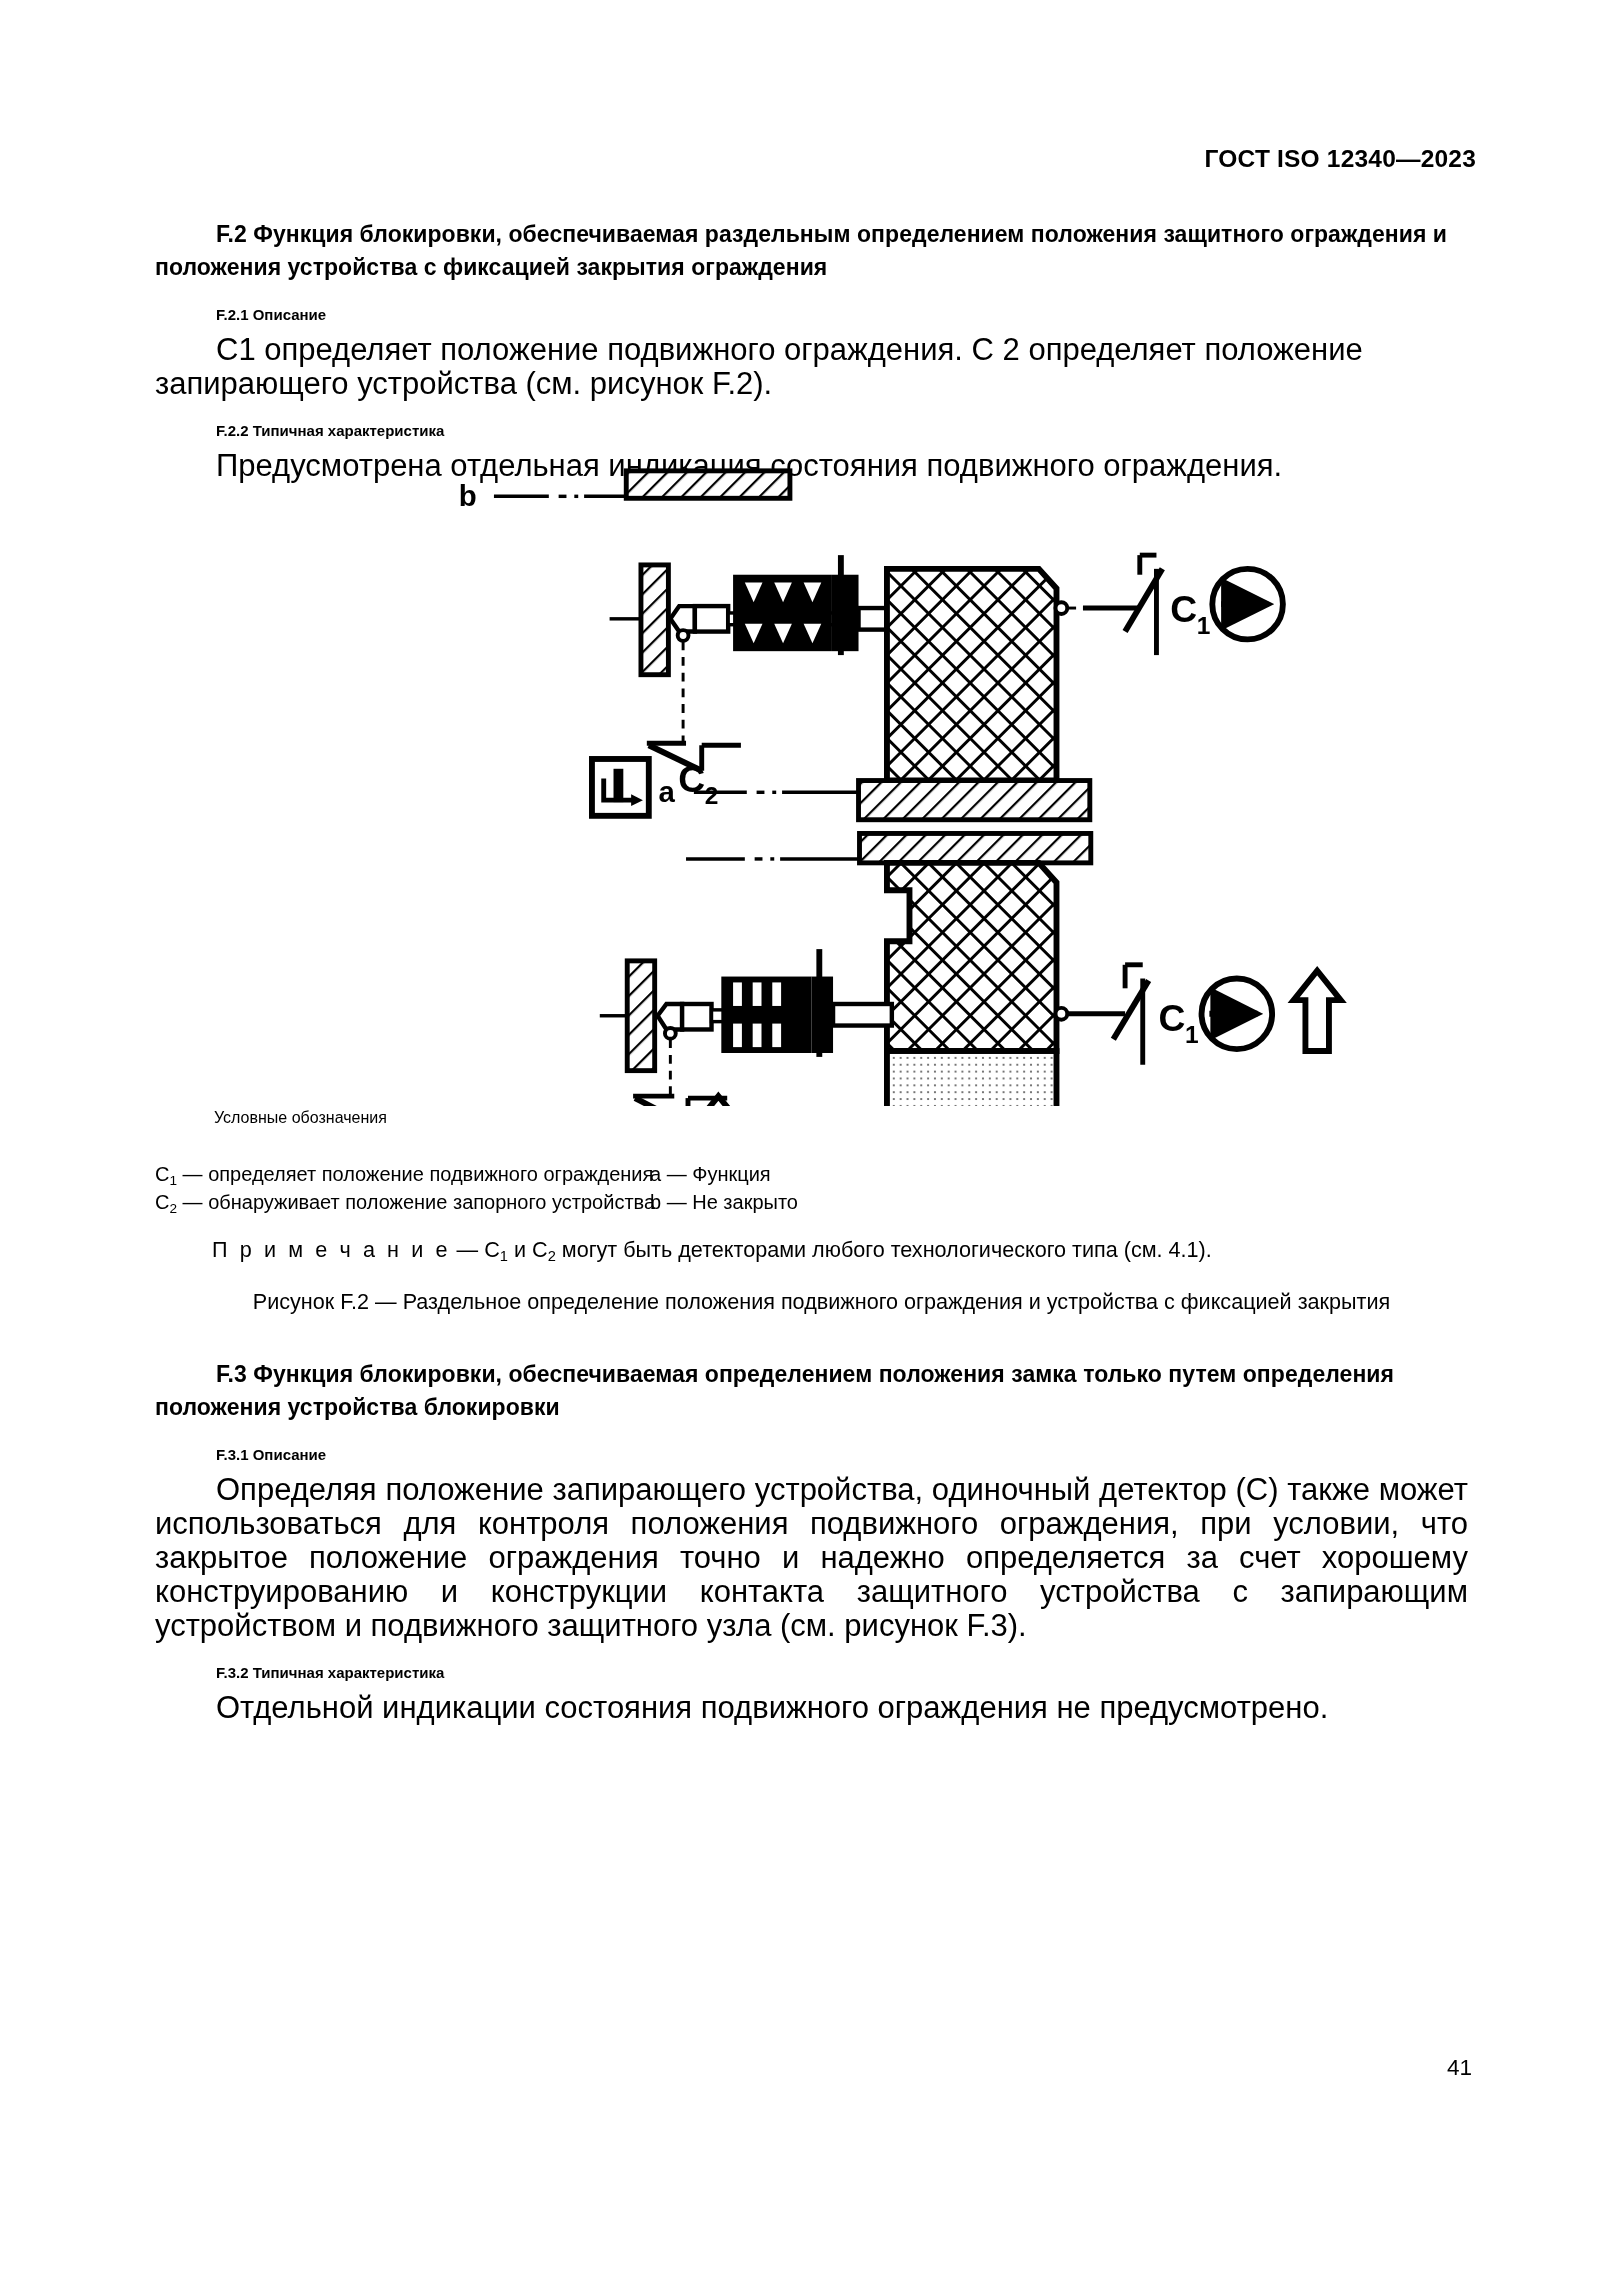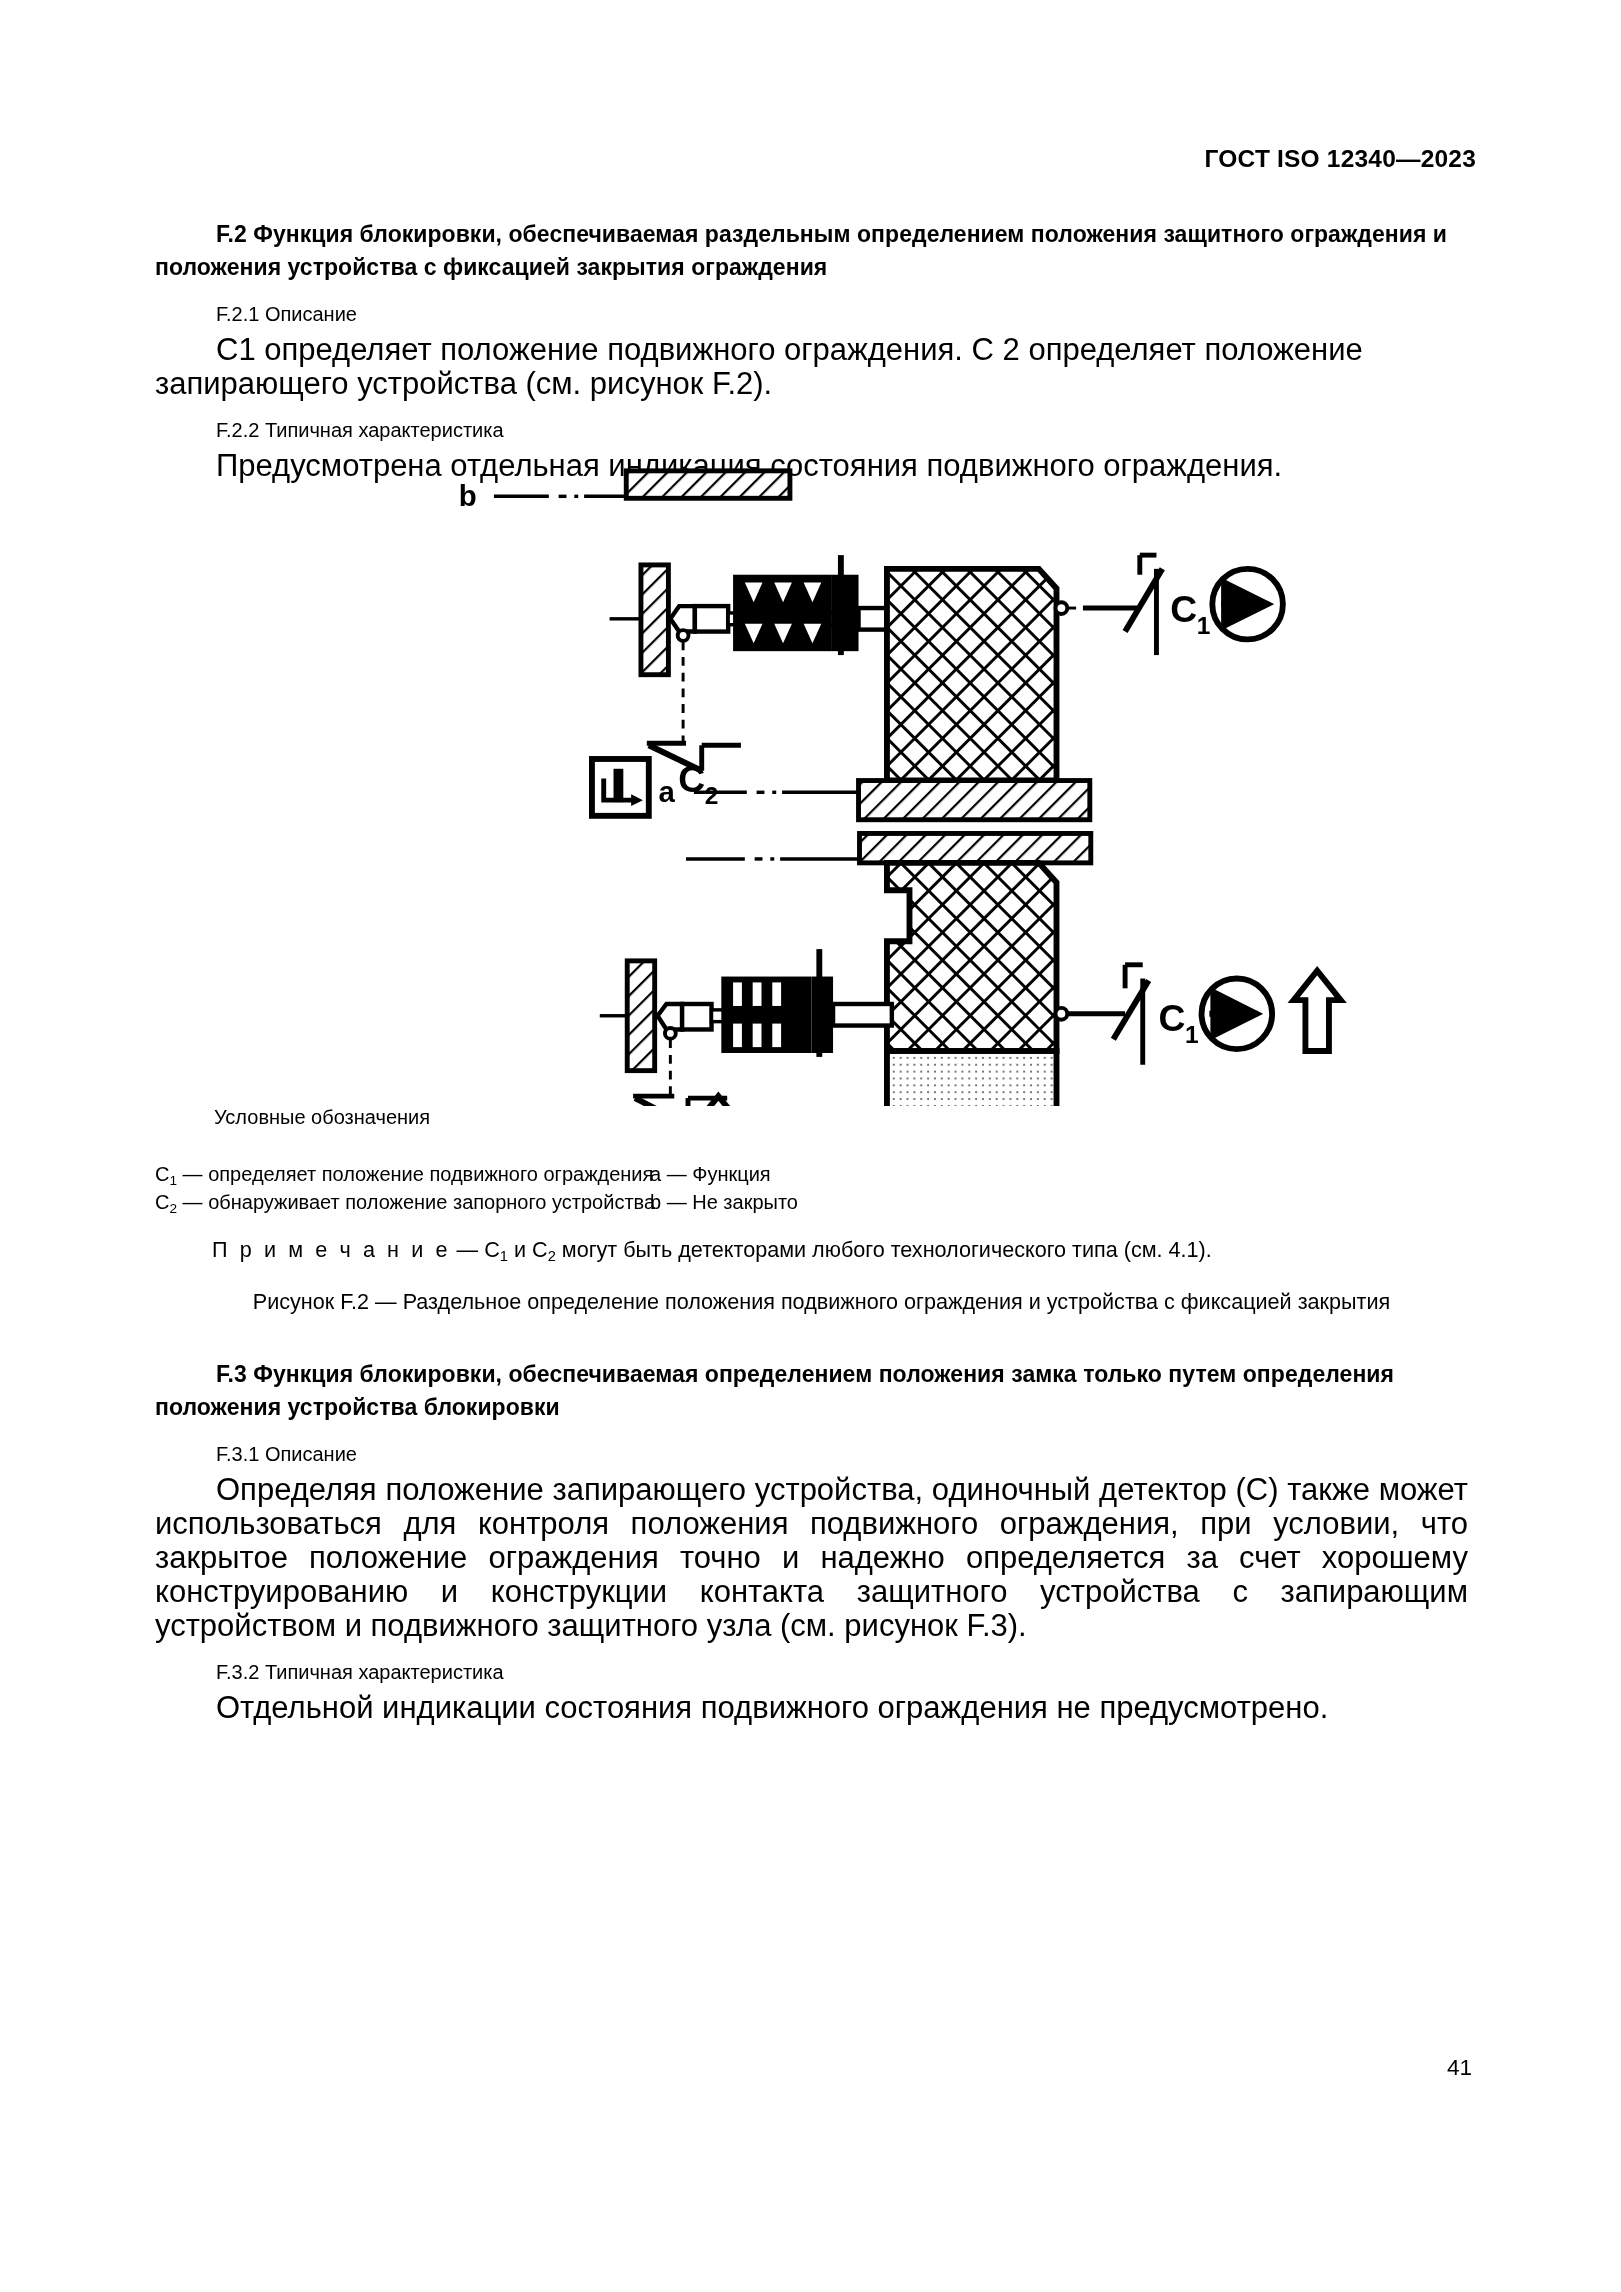--- a/index.html
+++ b/index.html
@@ -40,22 +40,22 @@
 
   h2.sec-head {
     font-size: 23px;
     font-weight: bold;
     line-height: 33px;
     margin: 0;
     text-indent: 61px;
     letter-spacing: 0.05px;
   }
   h3.sub-head {
-    font-size: 20px;
-    font-weight: normal;
+    font-size: 15px;
+    font-weight: bold;
     line-height: 33px;
     margin: 13.7px 0 0 0;
     text-indent: 61px;
   }
   p.body-text {
     font-size: 31px;
     line-height: 34px;
     margin: 2px 0 0 0;
     text-indent: 61px;
     text-align: justify;
@@ -77,21 +77,21 @@
   .figure-canvas svg { display: block; }
 
   
   .legend-wrap {
     position: absolute;
     left: 155px;
     top: 1103px;
     width: 1313px;
   }
   .legend-title {
-    font-size: 20px;
+    font-size: 16px;
     line-height: 29px;
     margin: 0 0 29px 59px;
   }
   .legend-grid {
     display: grid;
     grid-template-columns: 495px auto;
     row-gap: 1px;
     font-size: 20px;
     line-height: 27.4px;
     margin-left: 0px;

